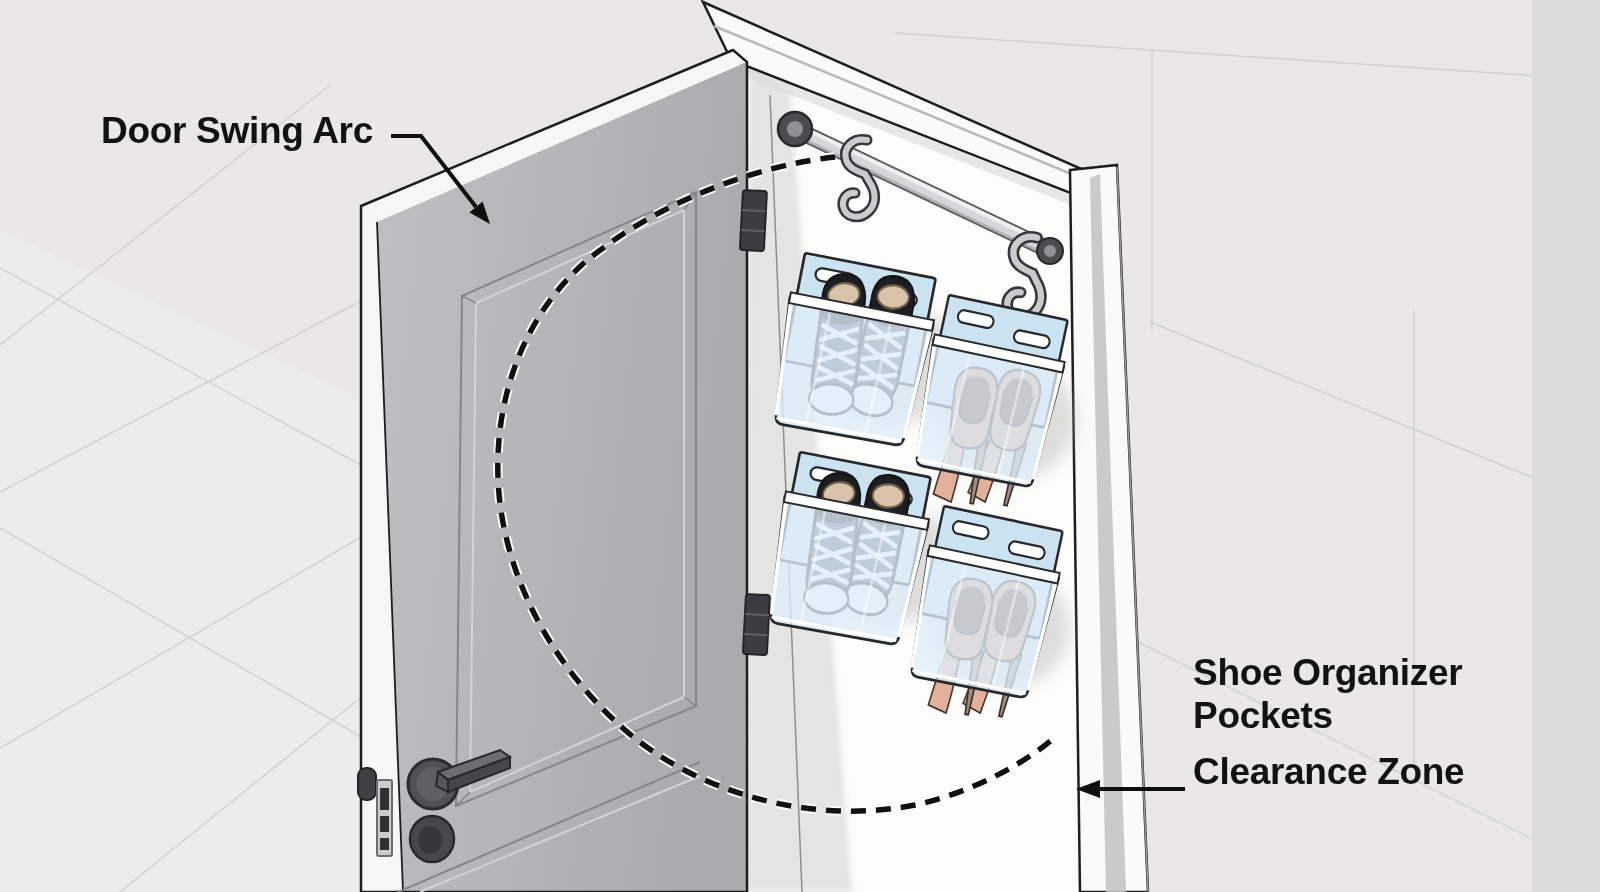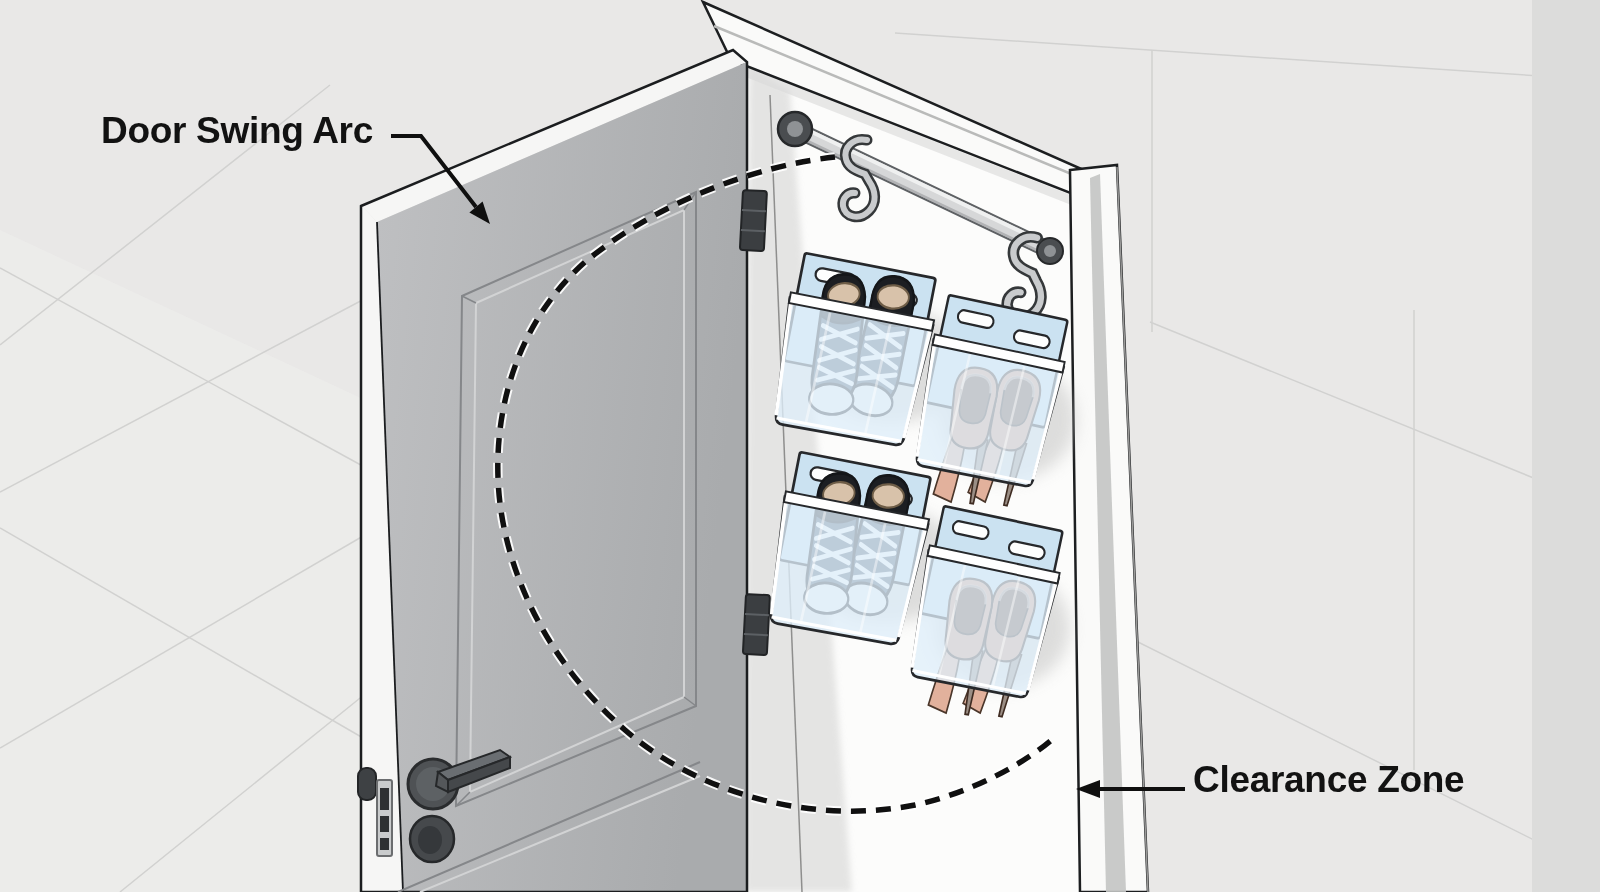--- a/index.html
+++ b/index.html
@@ -7,21 +7,21 @@
     position:relative;width:1532px;height:892px;overflow:hidden;
     background:#e9e8e7;font-family:"Liberation Sans",sans-serif;
   }
   .stage svg{position:absolute;left:0;top:0;}
   .callout{
     position:absolute;font-weight:700;font-size:37px;line-height:1.16;
     color:#121212;letter-spacing:-0.3px;white-space:pre-line;
   }
   .callout.swing{left:101px;top:110px;}
   .callout.organizer{left:1193px;top:652px;}
-  .callout.clearance{left:1193px;top:751px;margin-top:8px;}
+  .callout.clearance{left:1193px;top:751px;}
 </style>
 </head>
 <body>
 
 <div class="stage">
 <svg width="1600" height="892" viewBox="0 0 1600 892">
   <defs>
     <filter id="soft" x="-60%" y="-60%" width="220%" height="220%">
           <feGaussianBlur stdDeviation="8"></feGaussianBlur>
         </filter>
@@ -225,14 +225,16 @@
     <path d="M 391 136 L 421 136 L 476 207" fill="none" stroke="#0f0f0f" stroke-width="4"></path>
     <polygon points="490,224 469.4,212.4 482.6,201.6" fill="#0f0f0f"></polygon>
   </g>
   <g>
     <path d="M 1185 789 L 1098 789" fill="none" stroke="#0f0f0f" stroke-width="4"></path>
     <polygon points="1076,789 1100,780 1100,798" fill="#0f0f0f"></polygon>
   </g>
 </svg>
 
   <div class="callout swing">Door Swing Arc</div>
+  <div class="callout organizer">Shoe Organizer
+Pockets</div>
   <div class="callout clearance">Clearance Zone</div>
 </div>
 
 </body></html>

